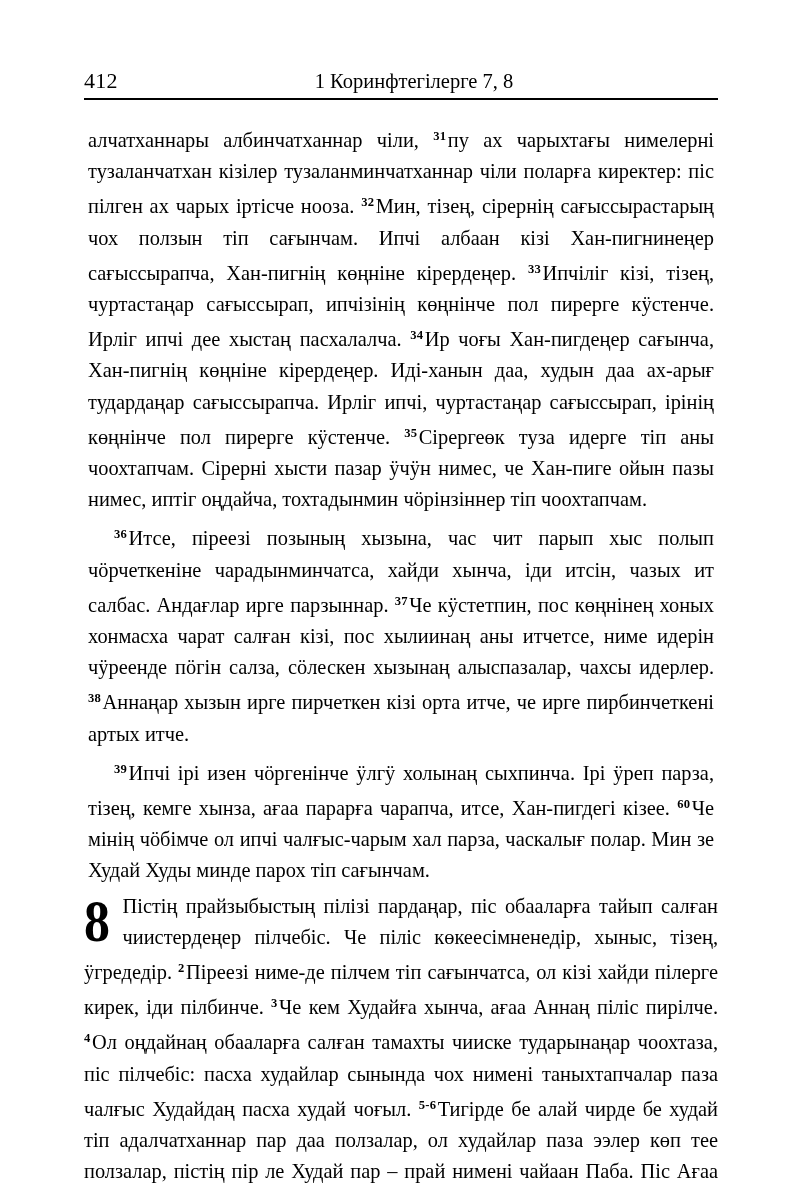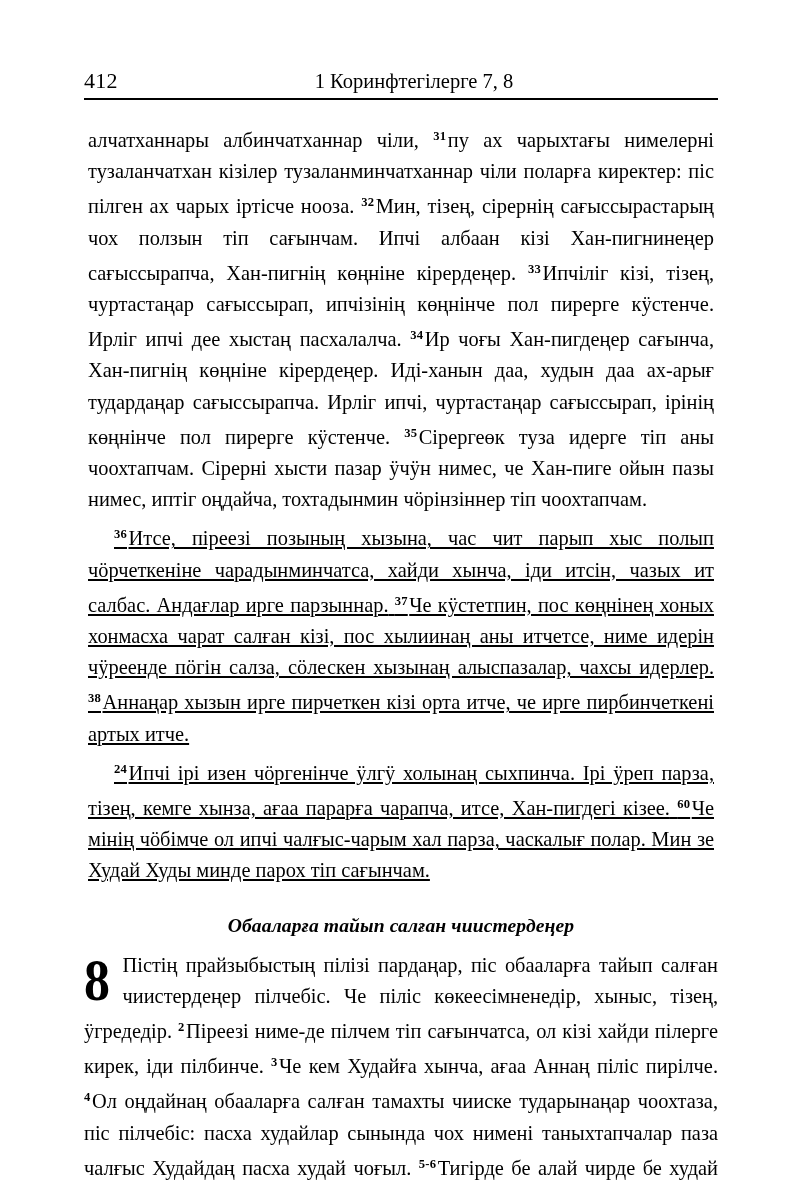--- a/index.html
+++ b/index.html
@@ -61,21 +61,20 @@
   }
   .para {
     margin: 4px;
     text-align: justify;
   }
   .para.indent {
     text-indent: 26px;
   }
   .para + .para {
     margin-top: 0;
-    text-decoration: underline;
   }
   .vnum {
     font-size: 12.6px;
     font-weight: bold;
     vertical-align: 7px;
     letter-spacing: 0.2px;
     padding-right: 1.5px;
   }
   
   .section-heading {
@@ -122,25 +121,24 @@
       <span class="running-title">1 Коринфтегілерге 7, 8</span>
     </div>
     <div class="header-rule"></div>
 
     <div class="body-text">
 
       <p class="para"><span>алчатханнары албинчатханнар чіли,</span> <span class="vnum">31</span><span>пу ах чарыхтағы нимелерні тузаланчатхан кізілер тузаланминчатханнар чіли поларға киректер: піс пілген ах чарых іртісче нооза.</span> <span class="vnum">32</span><span>Мин, тізең, сірернің сағыссырастарың чох ползын тіп сағынчам. Ипчі албаан кізі Хан-пигнинеңер сағыссырапча, Хан-пигнің көңніне кірердеңер.</span> <span class="vnum">33</span><span>Ипчіліг кізі, тізең, чуртастаңар сағыссырап, ипчізінің көңнінче пол пирерге кӱстенче. Ирліг ипчі дее хыстаң пасхалалча.</span> <span class="vnum">34</span><span>Ир чоғы Хан-пигдеңер сағынча, Хан-пигнің көңніне кірердеңер. Иді-ханын даа, худын даа ах-арығ тудардаңар сағыссырапча. Ирліг ипчі, чуртастаңар сағыссырап, ірінің көңнінче пол пирерге кӱстенче.</span> <span class="vnum">35</span><span>Сірергеөк туза идерге тіп аны чоохтапчам. Сірерні хысти пазар ӱчӱн нимес, че Хан-пиге ойын пазы нимес, иптіг оңдайча, тохтадынмин чӧрінзіннер тіп чоохтапчам.</span></p>
 
       <p class="para indent"><span class="vnum">36</span><span>Итсе, піреезі позының хызына, час чит парып хыс полып чӧрчеткеніне чарадынминчатса, хайди хынча, іди итсін, чазых ит салбас. Андағлар ирге парзыннар.</span> <span class="vnum">37</span><span>Че кӱстетпин, пос көңнінең хоных хонмасха чарат салған кізі, пос хылиинаң аны итчетсе, ниме идерін чӱреенде пӧгін салза, сӧлескен хызынаң алыспазалар, чахсы идерлер.</span> <span class="vnum">38</span><span>Аннаңар хызын ирге пирчеткен кізі орта итче, че ирге пирбинчеткені артых итче.</span></p>
 
-      <p class="para indent"><span class="vnum">24</span><span>Ипчі ірі изен чӧргенінче ӱлгӱ холынаң сыхпинча. Ірі ӱреп парза, тізең, кемге хынза, ағаа парарға чарапча, итсе, Хан-пигдегі кізее.</span> <span class="vnum">60</span><span>Че мінің чӧбімче ол ипчі чалғыс-чарым хал парза, часкалығ полар. Мин зе Худай Худы минде парох тіп сағынчам.</span></p>
+      <p class="para indent"><span class="vnum">39</span><span>Ипчі ірі изен чӧргенінче ӱлгӱ холынаң сыхпинча. Ірі ӱреп парза, тізең, кемге хынза, ағаа парарға чарапча, итсе, Хан-пигдегі кізее.</span> <span class="vnum">60</span><span>Че мінің чӧбімче ол ипчі чалғыс-чарым хал парза, часкалығ полар. Мин зе Худай Худы минде парох тіп сағынчам.</span></p>
 
     </div>
 
-    <div class="section-heading">Обааларға тайып салған чиистердеңер</div>
 
     <div class="chapter-open">
       <span class="dropcap">8</span>
       <p><span>Пістің прайзыбыстың пілізі пардаңар, піс обааларға тайып салған чиистердеңер пілчебіс. Че піліс көкеесімненедір, хыныс, тізең, ӱгредедір.</span> <span class="vnum">2</span><span>Піреезі ниме-де пілчем тіп сағынчатса, ол кізі хайди пілерге кирек, іди пілбинче.</span> <span class="vnum">3</span><span>Че кем Худайға хынча, ағаа Аннаң піліс пирілче.</span> <span class="vnum">4</span><span>Ол оңдайнаң обааларға салған тамахты чииске тударынаңар чоохтаза, піс пілчебіс: пасха худайлар сынында чох нимені таныхтапчалар паза чалғыс Худайдаң пасха худай чоғыл.</span> <span class="vnum">5-6</span><span>Тигірде бе алай чирде бе худай тіп адалчатханнар пар даа ползалар, ол худайлар паза ээлер көп тее ползалар, пістің пір ле Худай пар – прай нимені чайаан Паба. Піс Ағаа чуртапчабыс. Пістің пір ле Хан-пиг пар. Аннаң пастыра прай ниме чайалған, Ол піске чуртас пирче.</span> </p>
     </div>
 
   </div>
 </div>
 
 </body></html>

